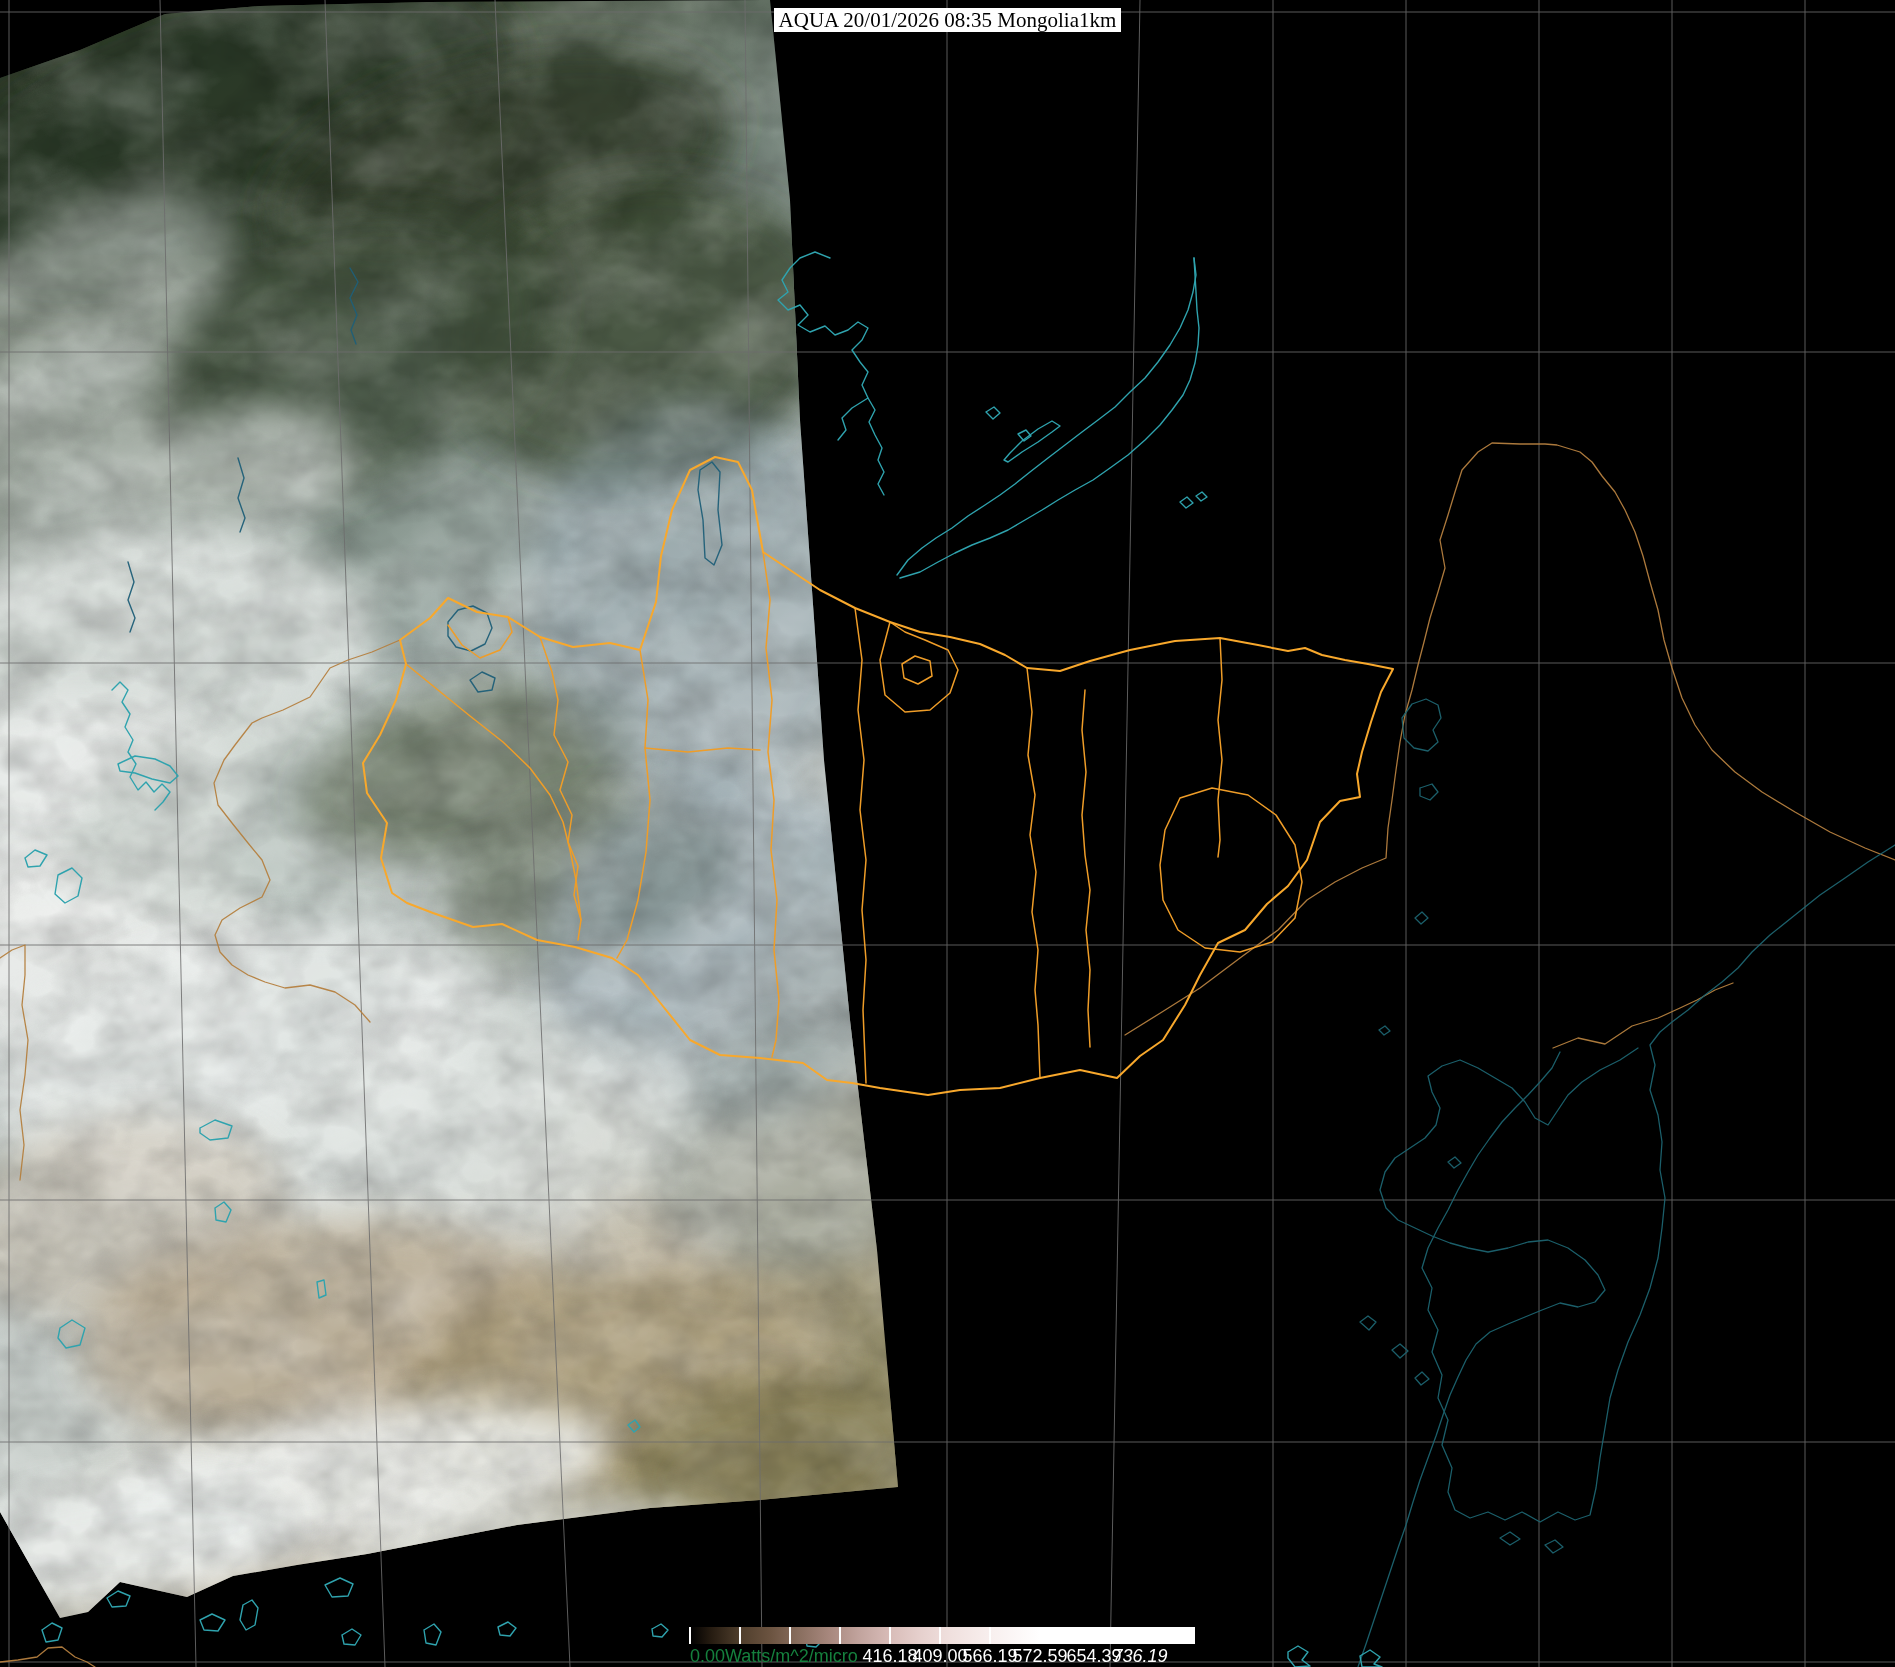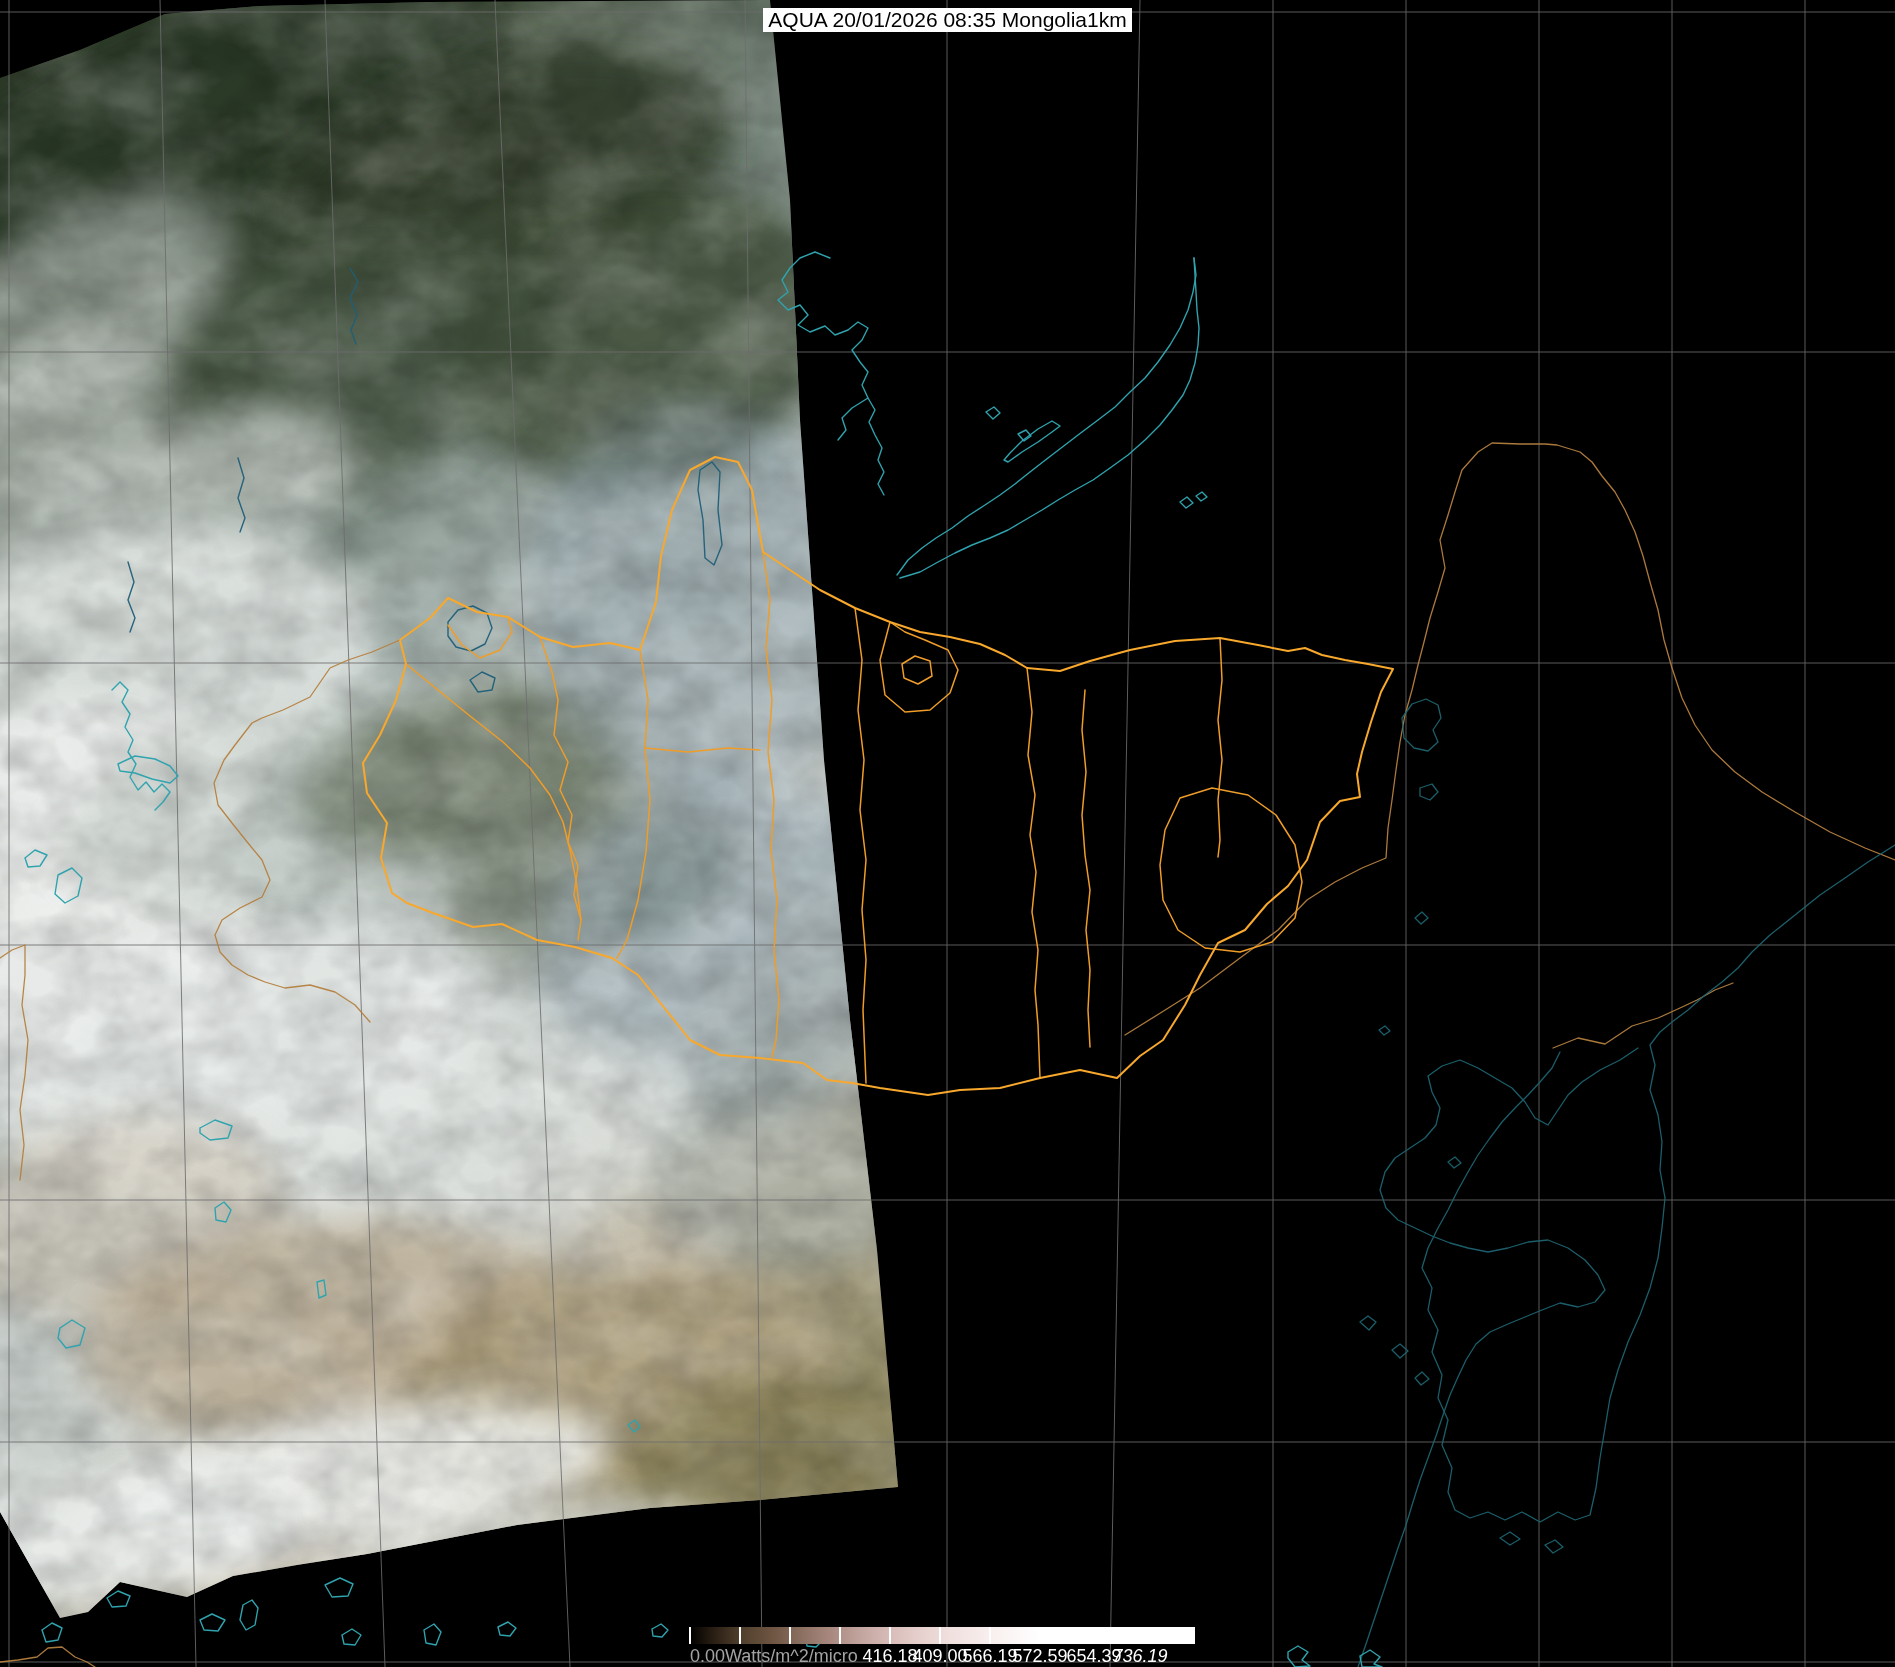--- a/index.html
+++ b/index.html
@@ -2,27 +2,27 @@
 <html><head>
 <meta charset="utf-8">
 <style>
   html,body{margin:0;padding:0;background:#000;}
   body{width:1895px;height:1667px;position:relative;overflow:hidden;
        font-family:"Liberation Sans", sans-serif;}
   #map-svg{position:absolute;left:0;top:0;width:1895px;height:1667px;display:block;}
   .title-wrap{position:absolute;top:8px;left:0;width:100%;text-align:center;z-index:5;}
   .title-line{display:inline-block;background:#ffffff;color:#000;
       font-size:21px;line-height:24px;padding:0 5px;white-space:nowrap;}
-  .title-row{line-height:0;}
+  .title-row{line-height:0;font-family:Liberation Serif, serif;}
   .colorbar{position:absolute;left:690px;top:1627px;width:500px;z-index:5;}
   .cb-bar{position:relative;width:500px;height:17px;}
   .cb-tick{position:absolute;top:0;width:2px;height:17px;background:#ffffff;}
   .cb-tick.last{width:6px;}
   .cb-text-row{position:relative;width:560px;height:20px;}
-  .cb-units{position:absolute;left:0;top:2px;color:#a3a3a3;font-size:18px;white-space:nowrap;}
+  .cb-units{position:absolute;left:0;top:2px;color:#15803d;font-size:18px;white-space:nowrap;}
   .cb-num{position:absolute;top:2px;transform:translateX(-50%);color:#ffffff;font-size:18px;white-space:nowrap;}
 </style>
 </head>
 <body>
 
 <svg id="map-svg" xmlns="http://www.w3.org/2000/svg" viewBox="0 0 1895 1667">
     <rect x="0" y="0" width="1895" height="1667" fill="#000000"></rect>
     <defs>
       <linearGradient id="swbase" x1="0" y1="0" x2="0.45" y2="1">
         <stop offset="0%" stop-color="#2f3b2b"></stop>

